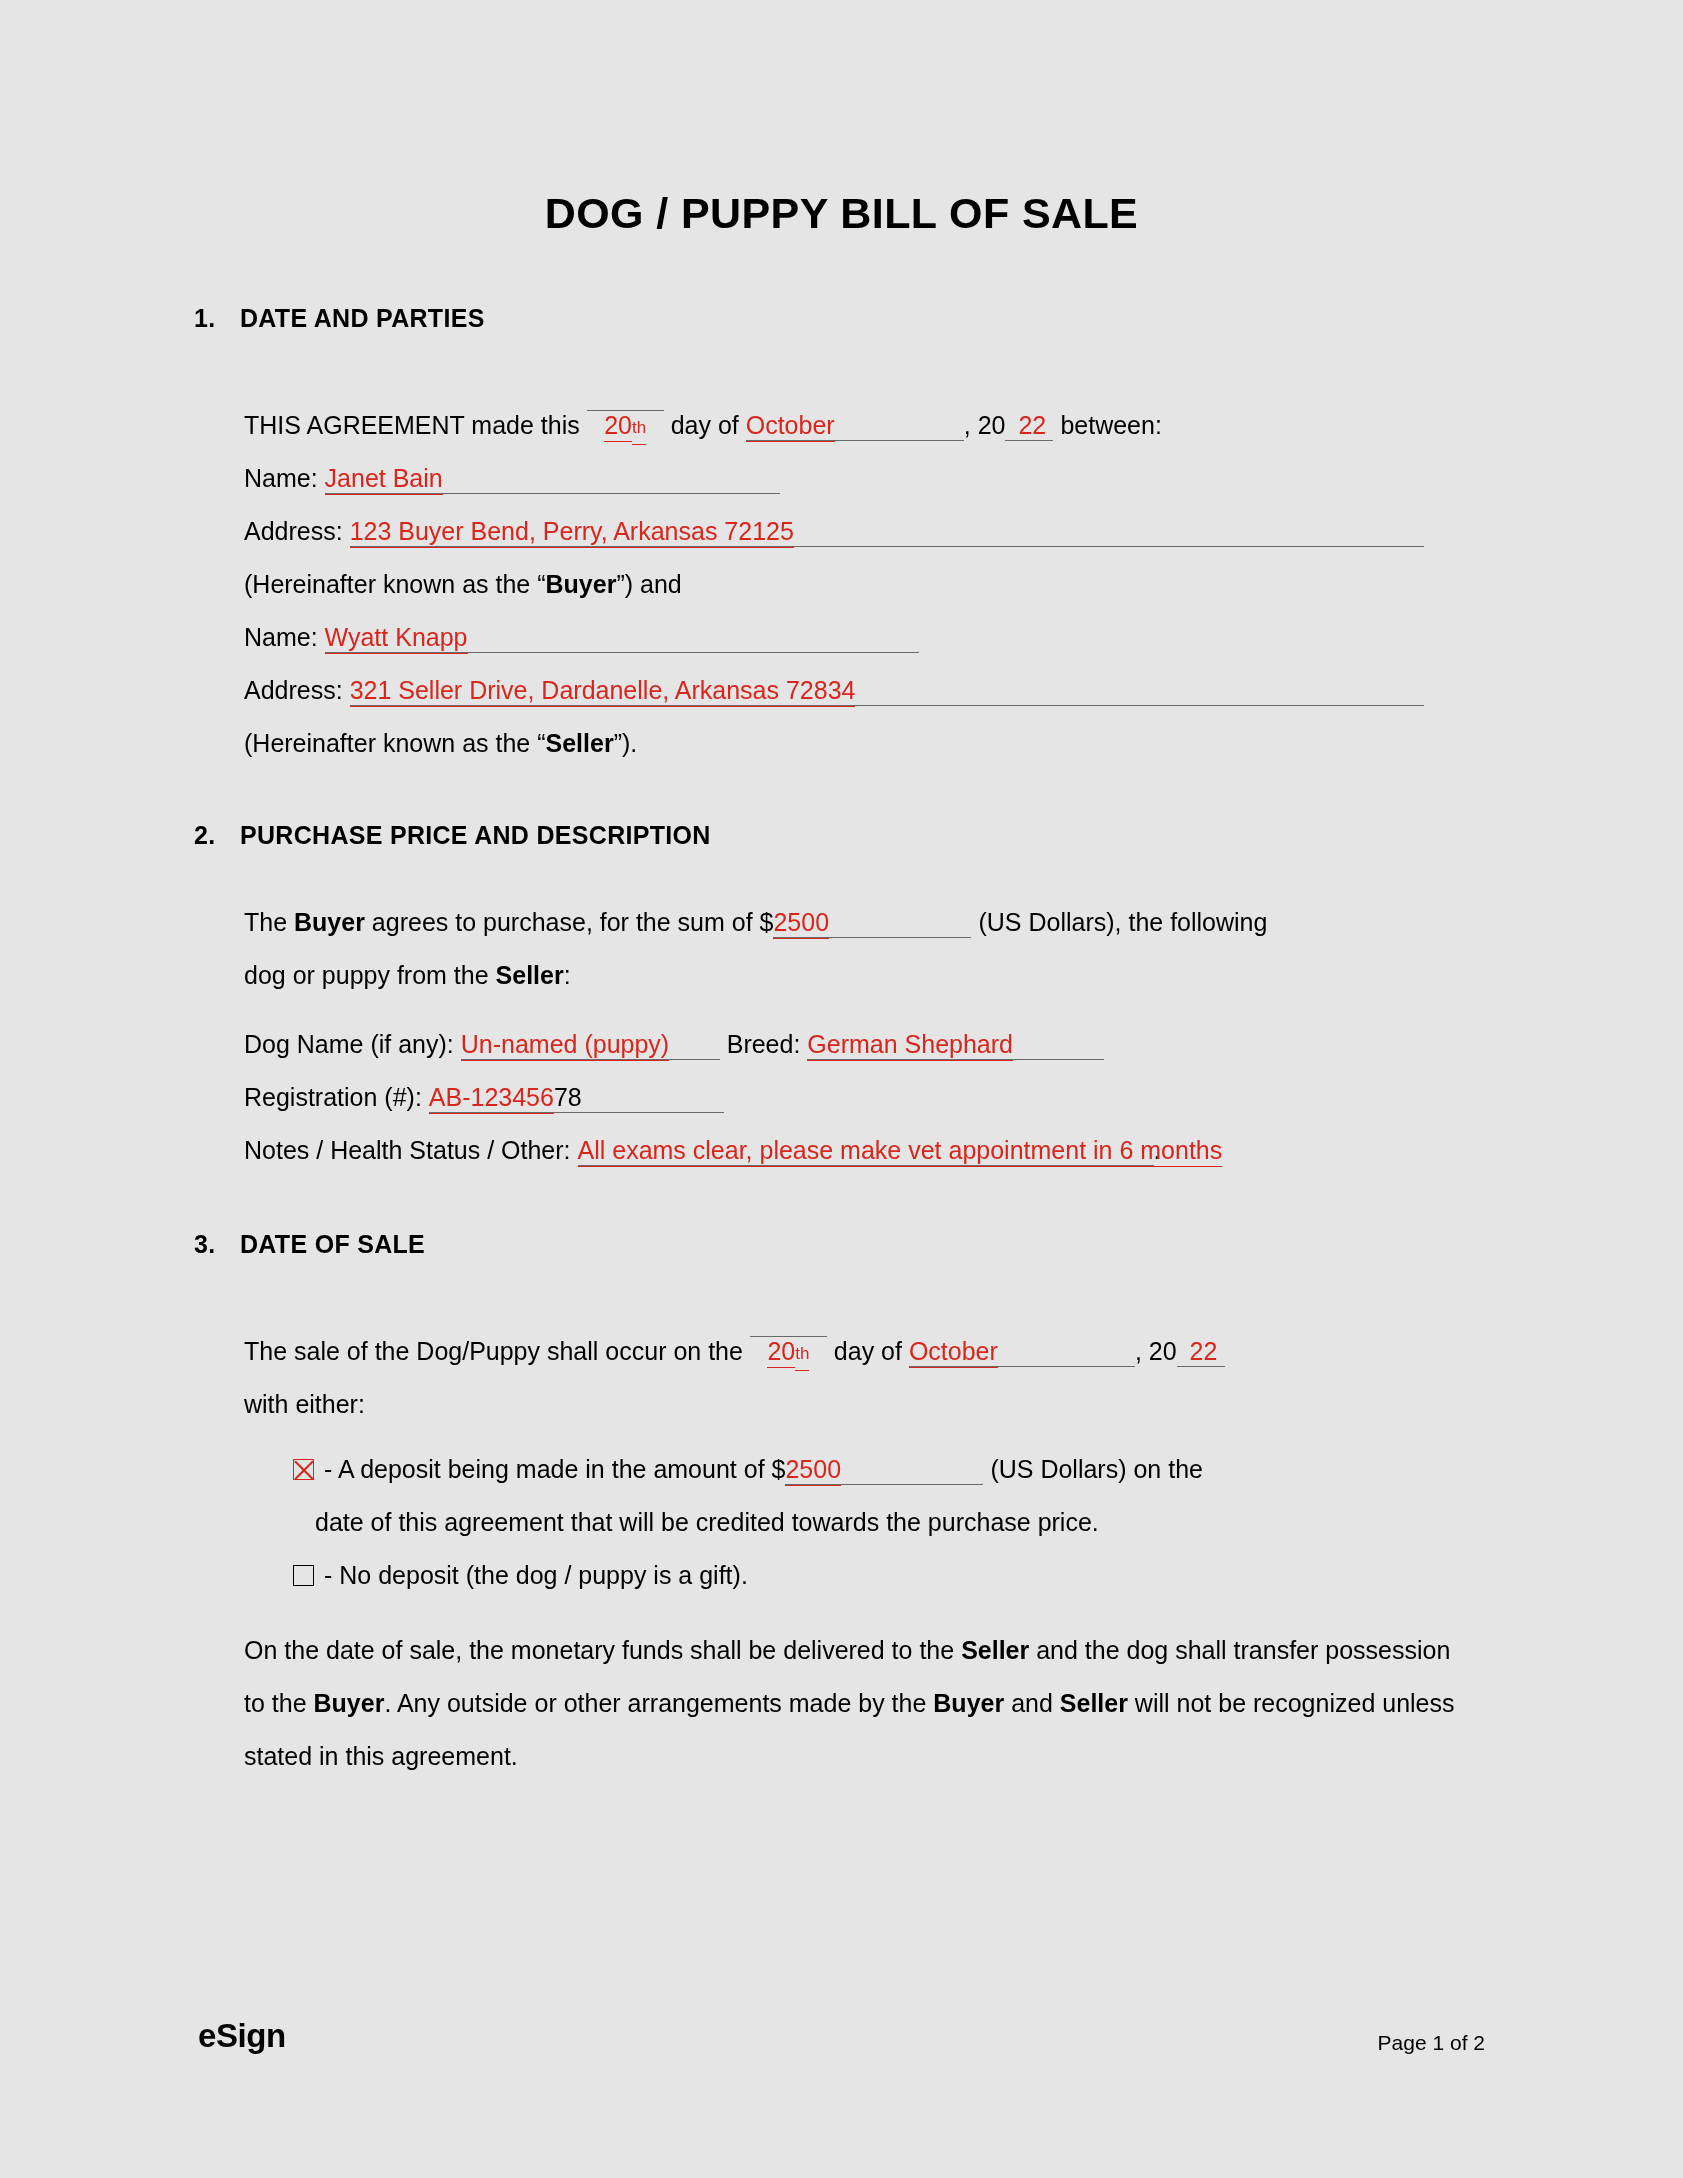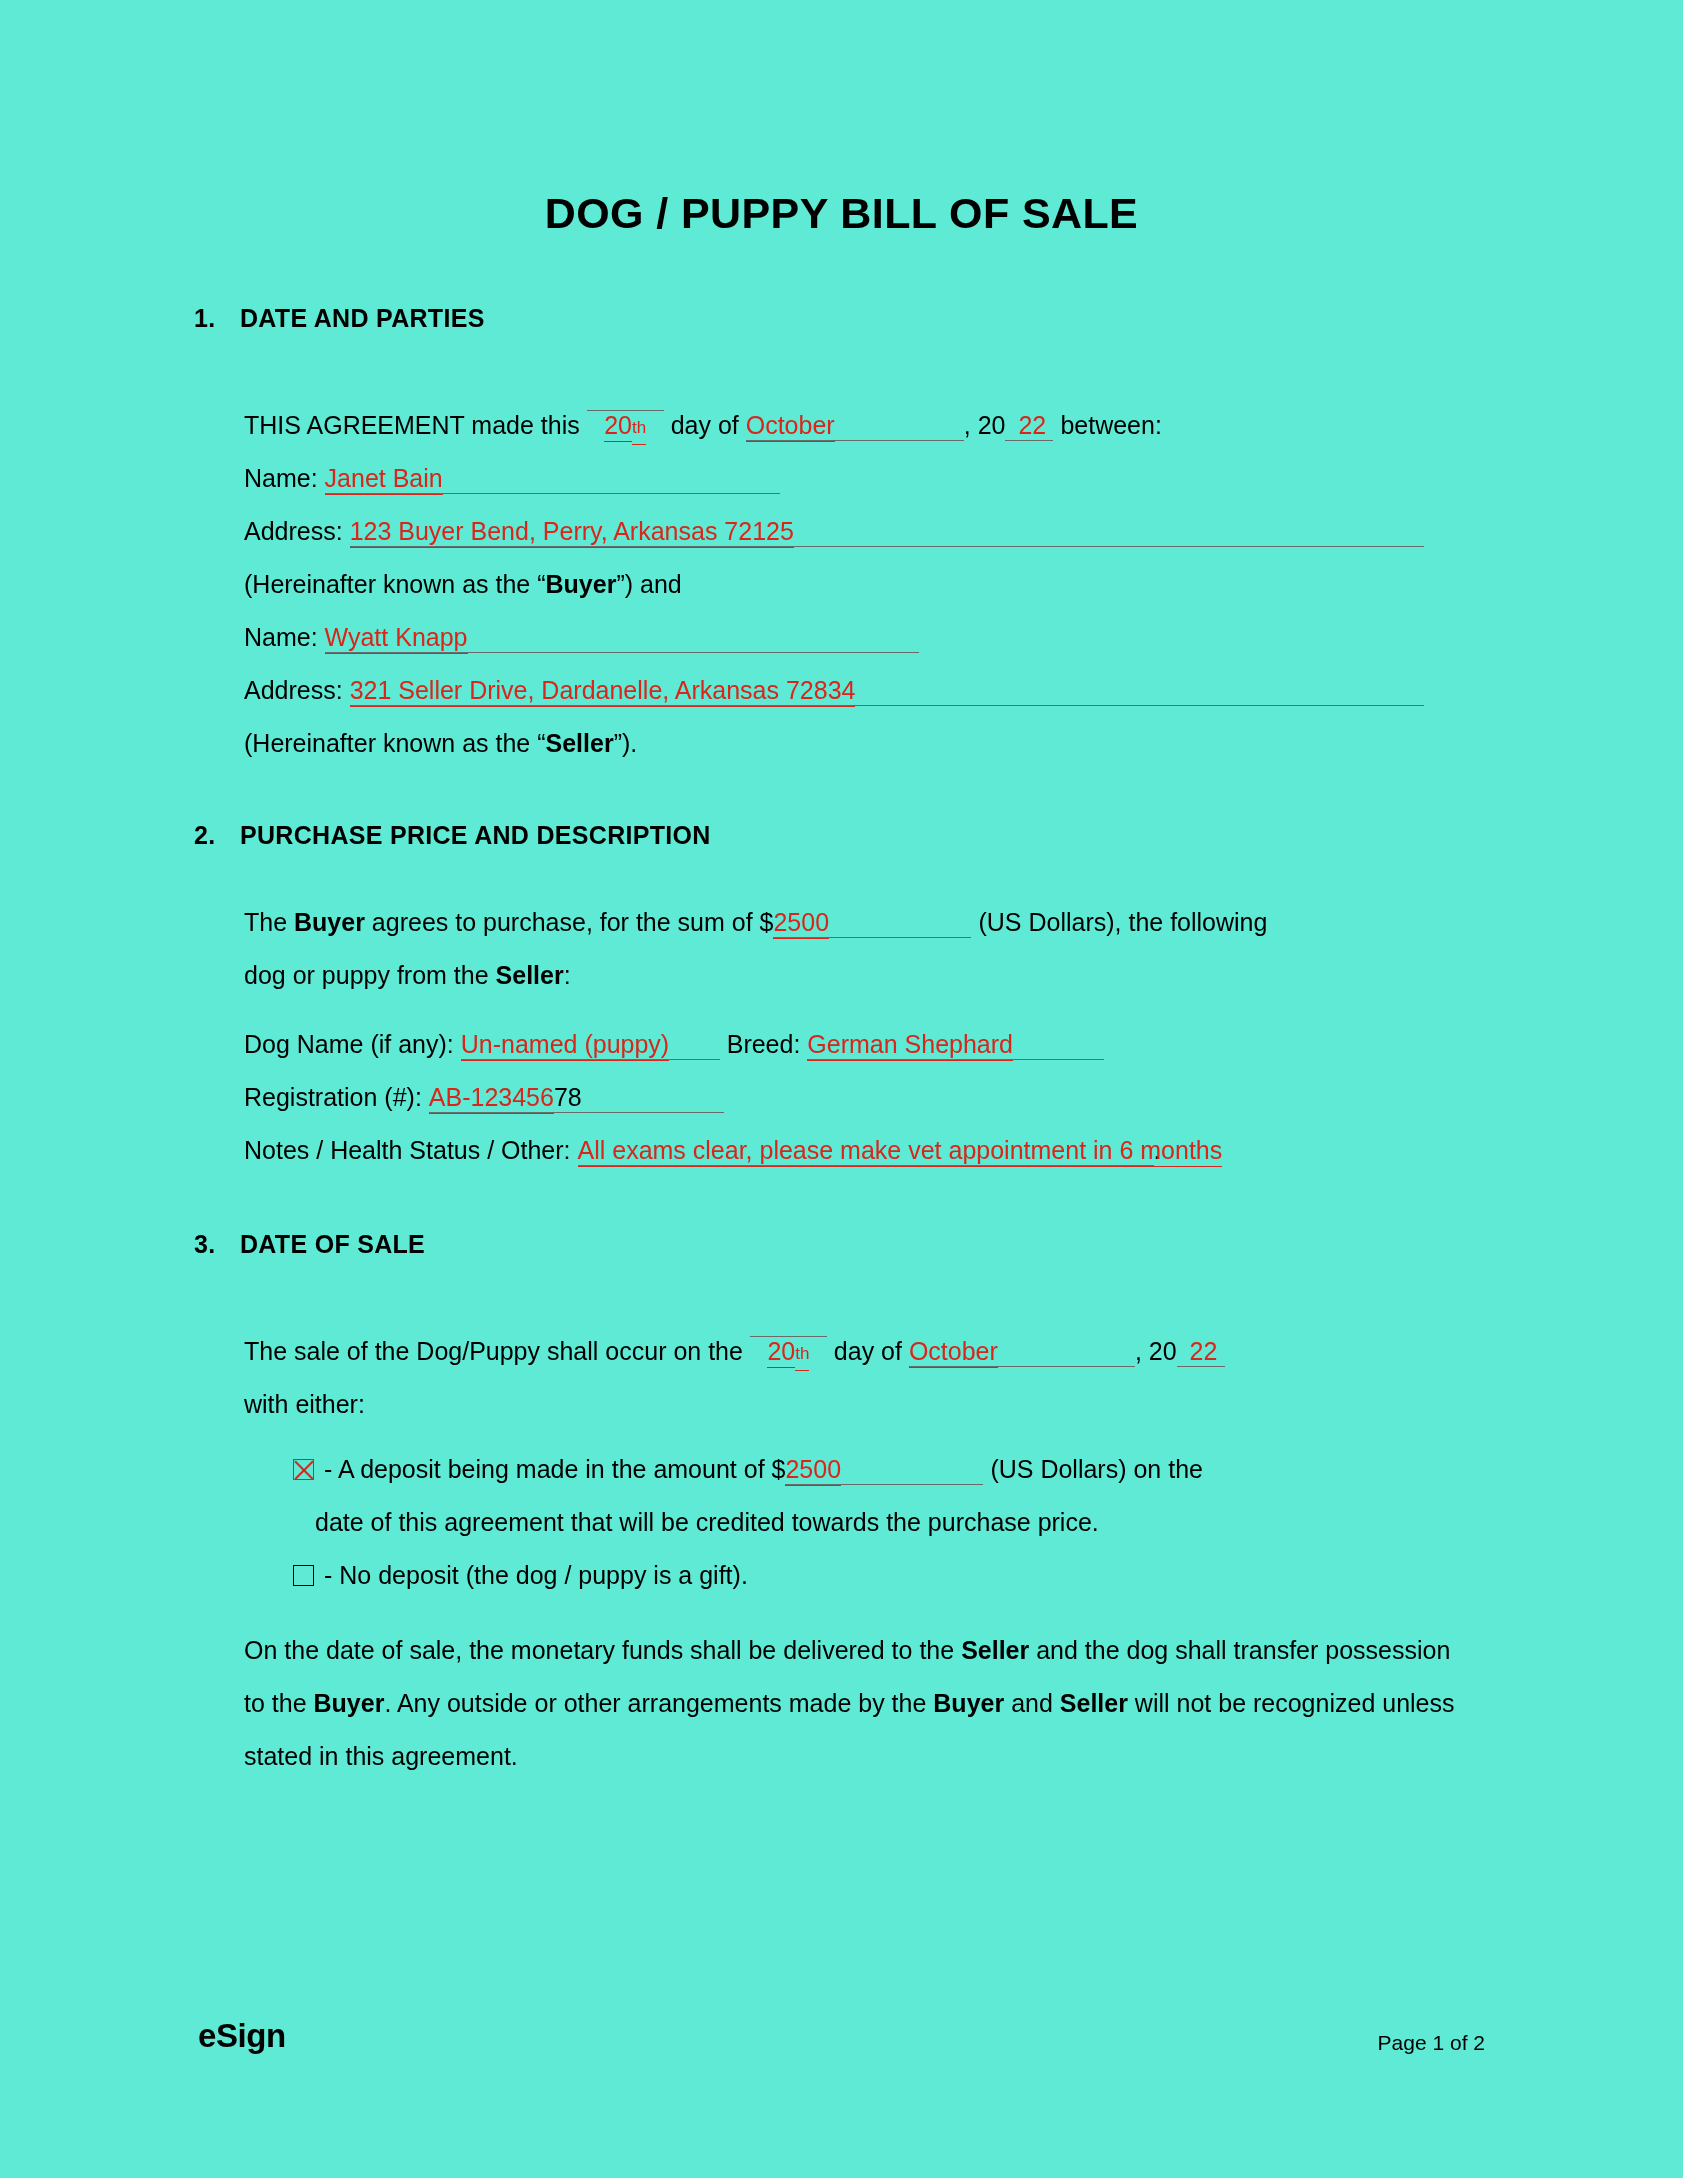--- a/index.html
+++ b/index.html
@@ -13,21 +13,21 @@
     font-family: "Liberation Sans", sans-serif;
     color: #000000;
     position: relative;
     overflow: hidden;
   }
   .page {
     position: absolute;
     top: 0; left: 0;
     width: 1683px;
     height: 2178px;
-    background: #5eead4;
+    background: #e5e5e5;
     box-sizing: border-box;
     padding: 0;
   }
   
   .doc-title {
     text-align: center;
     font-size: 43px;
     font-weight: bold;
     letter-spacing: 0.4px;
     margin: 0;

